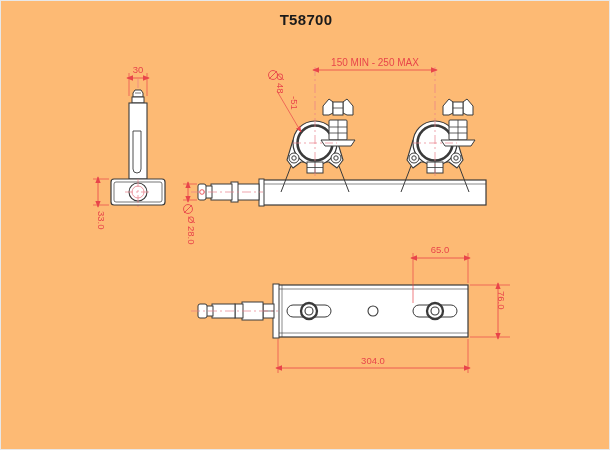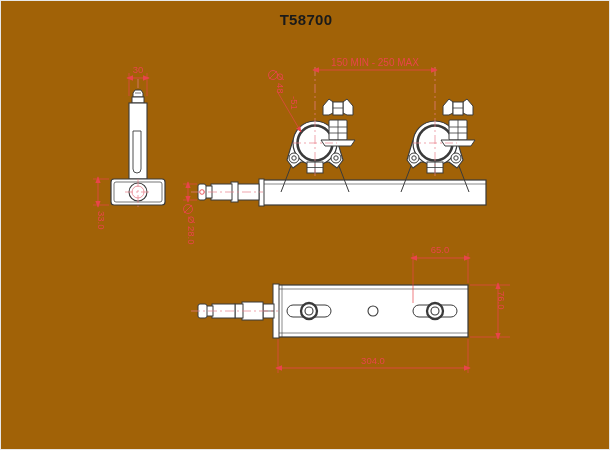--- a/index.html
+++ b/index.html
@@ -1,18 +1,18 @@
 <!DOCTYPE html>
 <html><head>
 <meta charset="utf-8">
 <style>
   html,body{margin:0;padding:0;background:#fff;}
   body{width:610px;height:450px;overflow:hidden;
        font-family:"Liberation Sans", sans-serif;}
-  #sheet{position:relative;width:610px;height:450px;background:#a16207;
+  #sheet{position:relative;width:610px;height:450px;background:#fdba74;
          border:1px solid #e8e8e8;box-sizing:border-box;}
   #title{position:absolute;left:0;top:10px;width:610px;text-align:center;
          font-size:15px;font-weight:bold;color:#1a1a1a;letter-spacing:0.3px;}
   svg{position:absolute;left:0;top:0;}
   .dimtext{font-family:"Liberation Sans", sans-serif;font-size:9.5px;fill:#e8454a;}
   .dimtext.big{font-size:10px;}
 </style>
 </head>
 <body>
 

